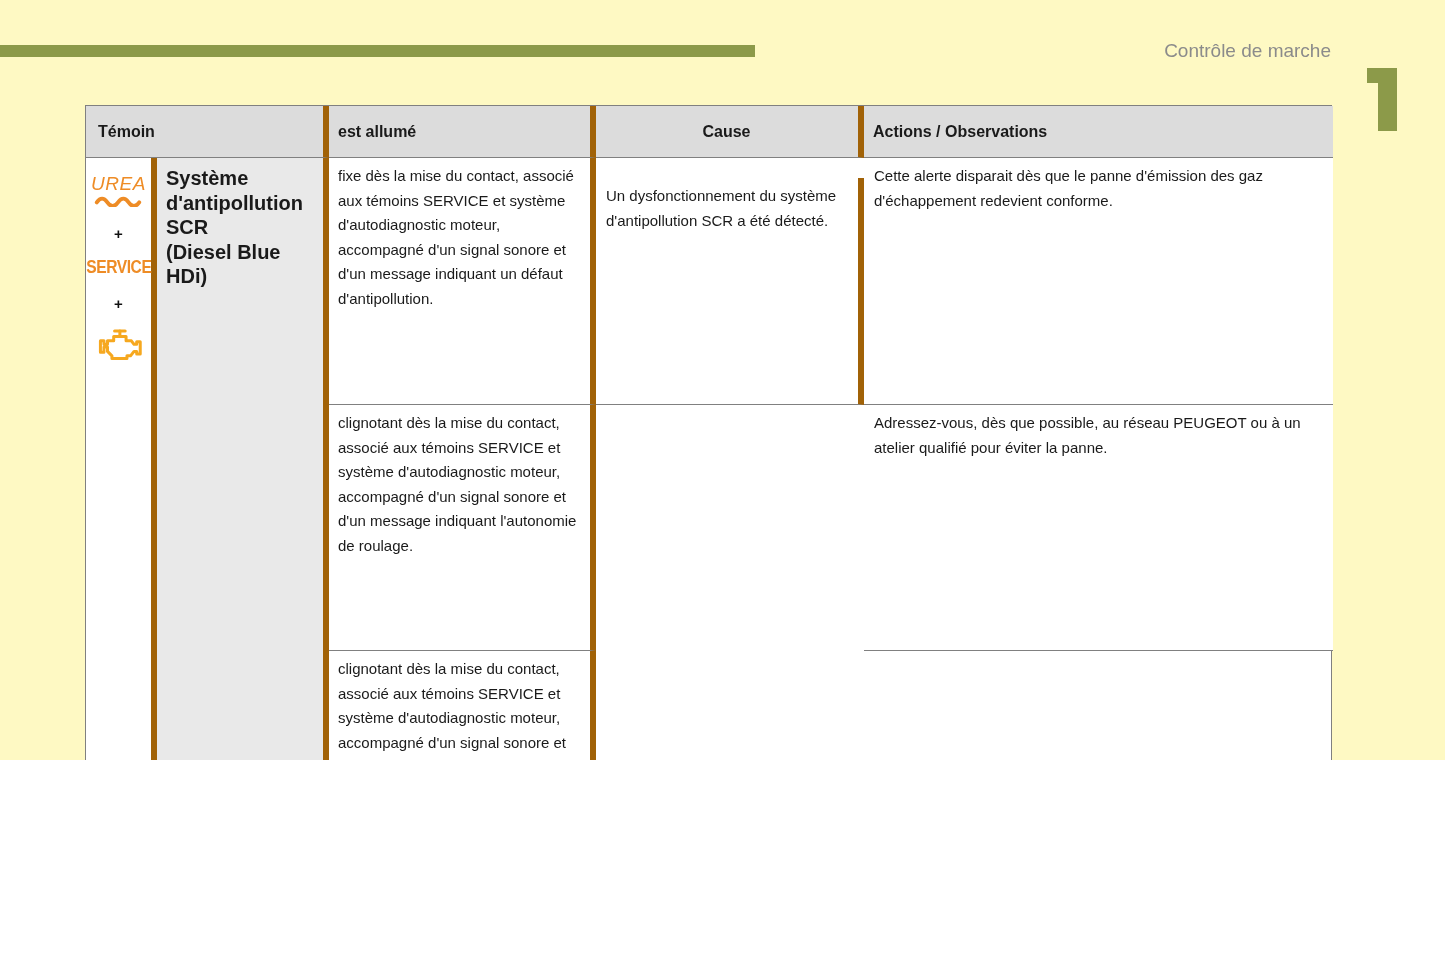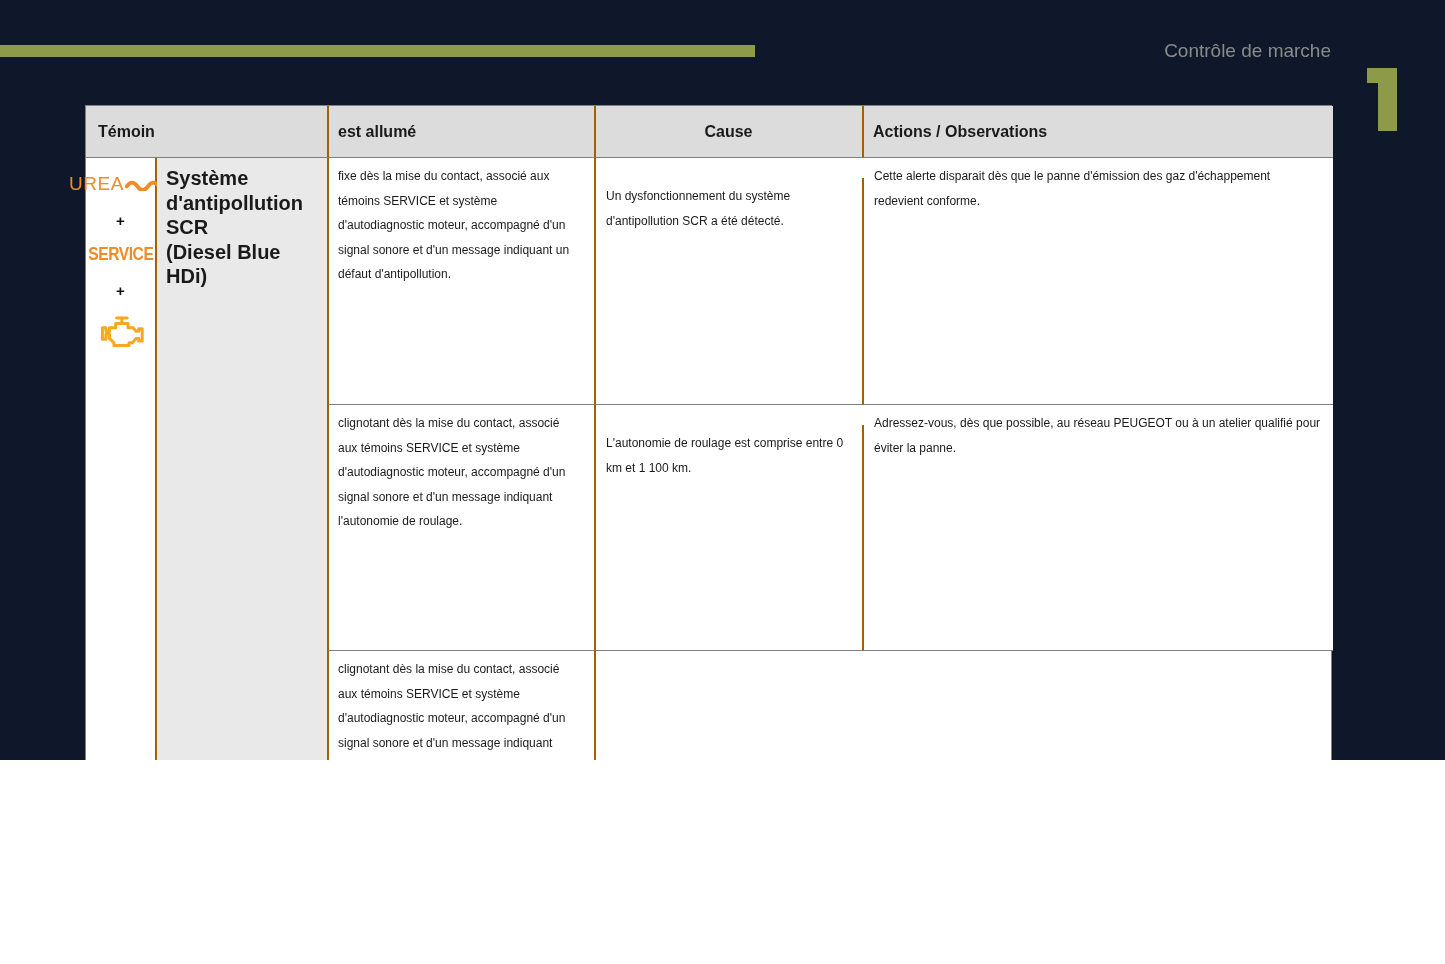--- a/index.html
+++ b/index.html
@@ -1,18 +1,18 @@
 <!DOCTYPE html>
 <html><head>
 <meta charset="utf-8">
 <style>
   * { margin:0; padding:0; box-sizing:border-box; }
   html,body { background:#ffffff; }
   body { font-family:"Liberation Sans", sans-serif; color:#1a1a1a; }
-  .page { position:relative; width:1445px; height:760px; background:#0f172a; overflow:hidden;padding-left:10px; }
+  .page { position:relative; width:1445px; height:760px; background:#fef9c3; overflow:hidden;padding-left:10px; }
 
   
   .top-bar { position:absolute; left:0; top:45px; width:755px; height:12px; background:#8C9A49; }
 
   
   .running-head { position:absolute; top:40px; right:114px; font-size:19px; color:#8B8B8B; }
 
   
   .chapter-tab { position:absolute; left:1367px; top:68px; width:30px; height:63px; }
   .chapter-tab .c1-top  { position:absolute; left:0; top:0; width:30px; height:15px; background:#8C9A49; }
@@ -21,45 +21,45 @@
 
   
   .wtable {
     position:absolute; left:85px; top:105px; width:1247px;
     display:grid;
     grid-template-columns:71px 172px 267px 268px 469px;
     grid-template-rows:52px 247px 246px 252px;
     border:1px solid #808080;
     background:#ffffff;
   }
-  .cell { border-right:2px solid #a16207; border-bottom:1px solid #808080; }
+  .cell { border-right:6px solid #a16207; border-bottom:1px solid #808080; }
   .no-br { border-right:none; }
   .no-bb { border-bottom:none; }
 
   .th {
     background:#DCDCDC; font-weight:700; font-size:16px;
     display:flex; align-items:center; padding:4px 10px 4px 9px;
   }
   .th-temoin { grid-column:1 / 3; grid-row:1; padding-left:12px; }
   .th-est    { grid-column:3; grid-row:1; }
   .th-cause  { grid-column:4; grid-row:1; justify-content:center; }
   .th-act    { grid-column:5; grid-row:1; }
 
   .icons-cell { grid-column:1; grid-row:2 / 5; background:#ffffff;
     display:flex; flex-direction:column; align-items:center; padding-top:16px; }
   .label-cell { grid-column:2; grid-row:2 / 5; background:#E9E9E9;
     font-weight:700; font-size:20px; line-height:24.5px; padding:8px 8px 8px 9px; }
 
-  .body-cell { font-size:12px; line-height:24.6px; padding:6px 12px 6px 9px; background:#fff; }
+  .body-cell { font-size:15px; line-height:24.6px; padding:6px 12px 6px 9px; background:#fff; }
   .c-est { grid-column:3; } .c-cause { grid-column:4; padding-left:10px;margin-top:20px; } .c-act { grid-column:5; padding-left:10px; }
   .r1 { grid-row:2; } .r2 { grid-row:3; } .r3 { grid-row:4; }
   .b { font-weight:400; }
 
   
-  .urea-block { display:flex; flex-direction:row; align-items:center; }
+  .urea-block { display:flex; flex-direction:column; align-items:center;font-style:italic; }
   .urea-text { color:#EE8C26; font-size:19px; letter-spacing:0.5px; line-height:20px; }
   .plus-sign { color:#111; font-size:15px; font-weight:700; line-height:15px; margin-top:19px; }
   .service-text { color:#EE8C26; font-size:19px; font-weight:700; line-height:20px;
     transform:scaleX(0.82); letter-spacing:-0.5px; margin-top:16px; }
   .engine-wrap { margin-top:16px; }
 
   
   .page-num { position:absolute; top:916px; right:42px; font-size:17px; font-weight:700; color:#757575; }
 </style>
 </head>
@@ -105,21 +105,20 @@
       </span>
     </div>
 
     <div class="cell label-cell no-bb">Système<br>d'antipollution<br>SCR<br>(Diesel Blue HDi)</div>
 
     <div class="cell body-cell c-est r1">fixe dès la mise du contact, associé aux témoins SERVICE et système d'autodiagnostic moteur, accompagné d'un signal sonore et d'un message indiquant un défaut d'antipollution.</div>
     <div class="cell body-cell c-cause r1">Un dysfonctionnement du système d'antipollution SCR a été détecté.</div>
     <div class="cell body-cell c-act r1 no-br"><span>Cette alerte disparait dès que le panne d'émission des gaz d'échappement redevient conforme.</span></div>
 
     <div class="cell body-cell c-est r2">clignotant dès la mise du contact, associé aux témoins SERVICE et système d'autodiagnostic moteur, accompagné d'un signal sonore et d'un message indiquant l'autonomie de roulage.</div>
-    <div class="cell body-cell c-cause r2">L'autonomie de roulage est comprise entre 0 km et 1 100 km.</div>
     <div class="cell body-cell c-act r2 no-br"><span>Adressez-vous, </span><span class="b">dès que possible</span><span>, au réseau PEUGEOT ou à un atelier qualifié pour </span><span class="b">éviter la panne</span><span>.</span></div>
 
     <div class="cell body-cell c-est r3 no-bb">clignotant dès la mise du contact, associé aux témoins SERVICE et système d'autodiagnostic moteur, accompagné d'un signal sonore et d'un message indiquant l'interdiction du démarrage.</div>
 
   </div>
 
   <div class="page-num">25</div>
 
 </div>
 

